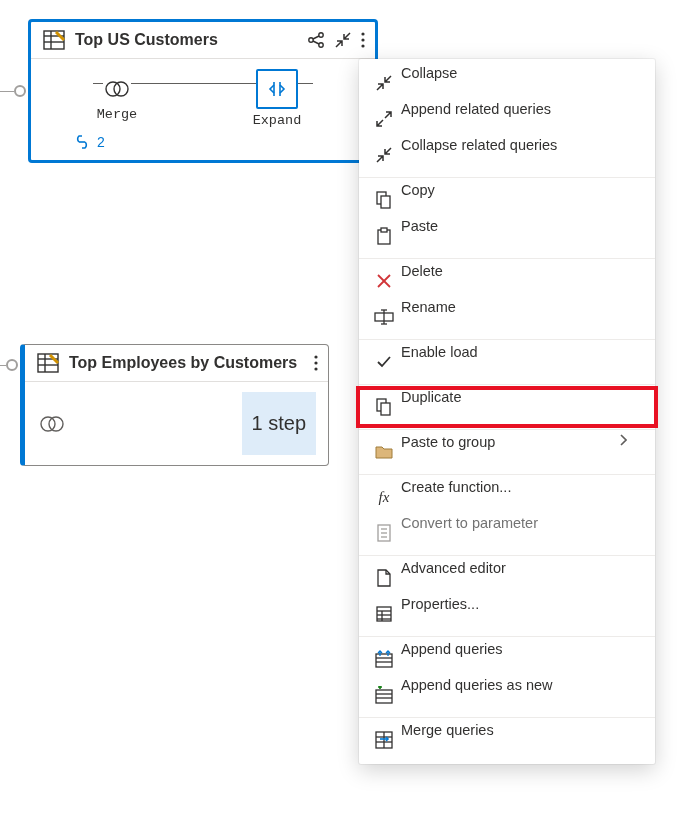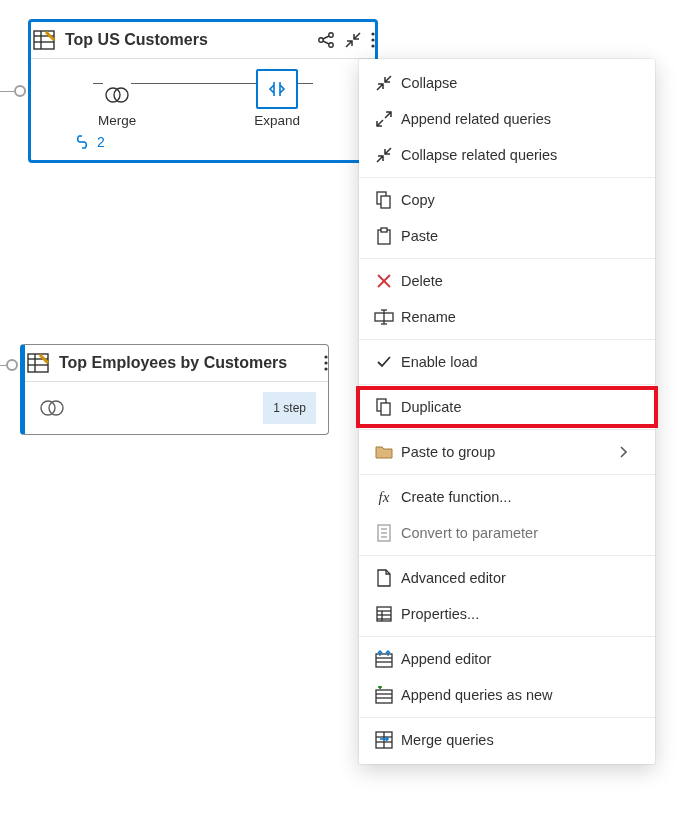--- a/index.html
+++ b/index.html
@@ -23,36 +23,37 @@
   .card-selected {
     border: 3px solid #0078d4;
   }
   .card-unselected {
     border: 1px solid #8a8886;
     border-left: 5px solid #0078d4;
   }
   .card-header {
     display: flex;
     align-items: center;
-    padding: 8px 0;
+    padding: 8px 10px;
     gap: 8px;
     border-bottom: 1px solid #e1dfdd;
   }
   .card-title {
     font-weight: 600;
     font-size: 16px;
     flex: 1;
   }
   .hdr-icons { display: flex; gap: 10px; align-items: center; }
   .card-body {
     display: flex;
-    align-items: flex-end;
+    align-items: center;
     justify-content: space-around;
     padding: 10px 16px 6px 8px;
     position: relative;
+    font-family: Liberation Mono, monospace;
   }
   .step-col {
     display: flex;
     flex-direction: column;
     align-items: center;
     gap: 4px;
     position: relative;
     z-index: 2;
   }
   .step-label { font-size: 13.5px; }
@@ -94,22 +95,22 @@
     color: #0078d4;
     font-size: 20px; line-height: 1; font-weight: 600;
   }
   .card2-body {
     display: flex; align-items: center; justify-content: space-between;
     padding: 10px 12px 10px 14px;
   }
   .step-badge {
     background: #deecf9;
     color: #323130;
-    padding: 9px 10px;
-    font-size: 12px;
+    padding: 20px 10px;
+    font-size: 20px;
   }
   .ring-stub {
     position: absolute;
     width: 12px; height: 12px;
     border: 2px solid #a19f9d;
     border-radius: 50%;
     background: #fff;
   }
   .stub-line {
     position: absolute;
@@ -122,21 +123,20 @@
     left: 359px;
     top: 59px;
     width: 296px;
     background: #fff;
     box-shadow: 0 6px 22px rgba(0,0,0,0.18), 0 0 0 1px rgba(0,0,0,0.05);
     border-radius: 2px;
     padding: 6px 0;
   }
   .menu-item {
     display: flex;
-    align-items: center;
     height: 36px;
     padding: 0 28px 0 12px;
     gap: 4px;
     cursor: default;
     position: relative;
   }
   .menu-item.disabled { color: #737373; }
   .menu-icon-slot {
     width: 26px;
     display: flex;
@@ -441,21 +441,21 @@
   <div class="menu-item">
     <span class="menu-icon-slot">
       <svg width="18" height="18" viewBox="0 0 18 18" fill="none" stroke="#323130" stroke-width="1.3">
           <rect x="1" y="4" width="16" height="13"></rect>
           <line x1="1" y1="8" x2="17" y2="8"></line>
           <line x1="1" y1="12" x2="17" y2="12"></line>
           <path d="M5 1 v5 M13 1 v5" stroke="#0078d4"></path>
           <path d="M3 3 l2 -2 l2 2 M11 3 l2 -2 l2 2" stroke="#0078d4"></path>
         </svg>
     </span>
-    <span class="menu-label">Append editor</span>
+    <span class="menu-label">Append queries</span>
   </div>
 
   <div class="menu-item">
     <span class="menu-icon-slot">
       <svg width="18" height="18" viewBox="0 0 18 18" fill="none" stroke="#323130" stroke-width="1.3">
           <rect x="1" y="4" width="16" height="13"></rect>
           <line x1="1" y1="8" x2="17" y2="8"></line>
           <line x1="1" y1="12" x2="17" y2="12"></line>
           <path d="M3 1 h4 M5 -1 v4" stroke="#107c10" stroke-width="1.6"></path>
         </svg>

